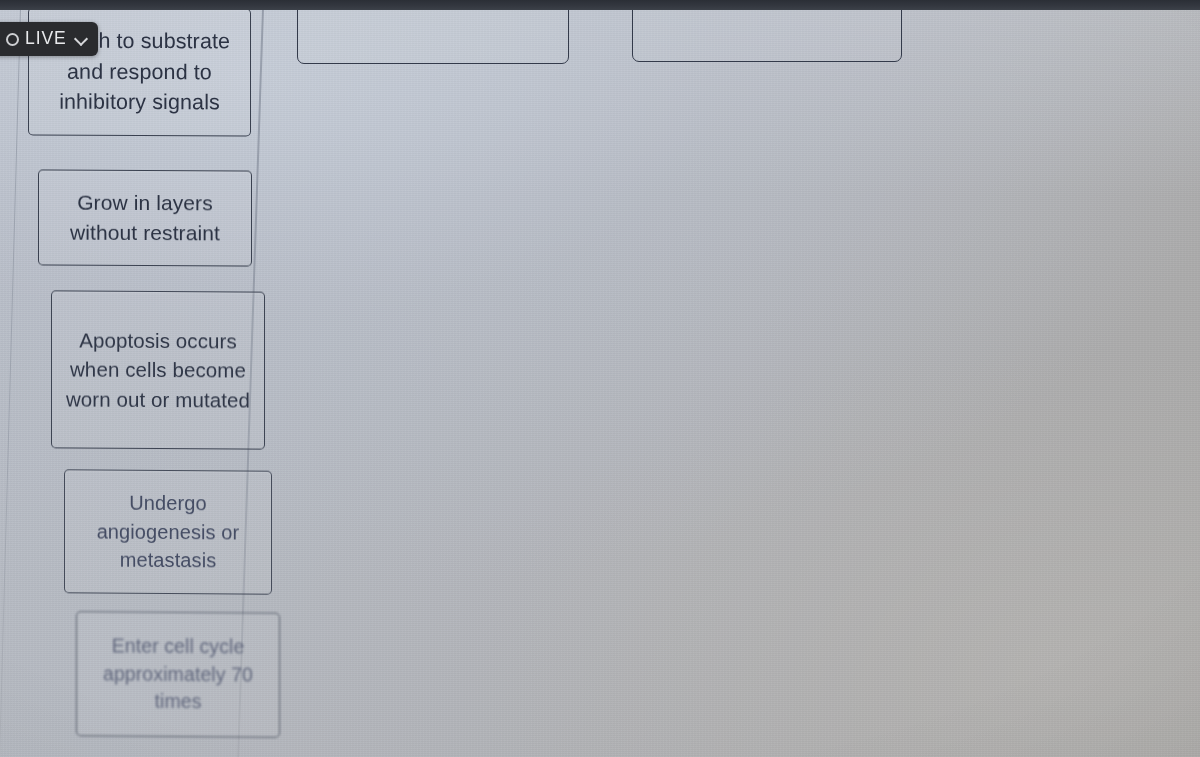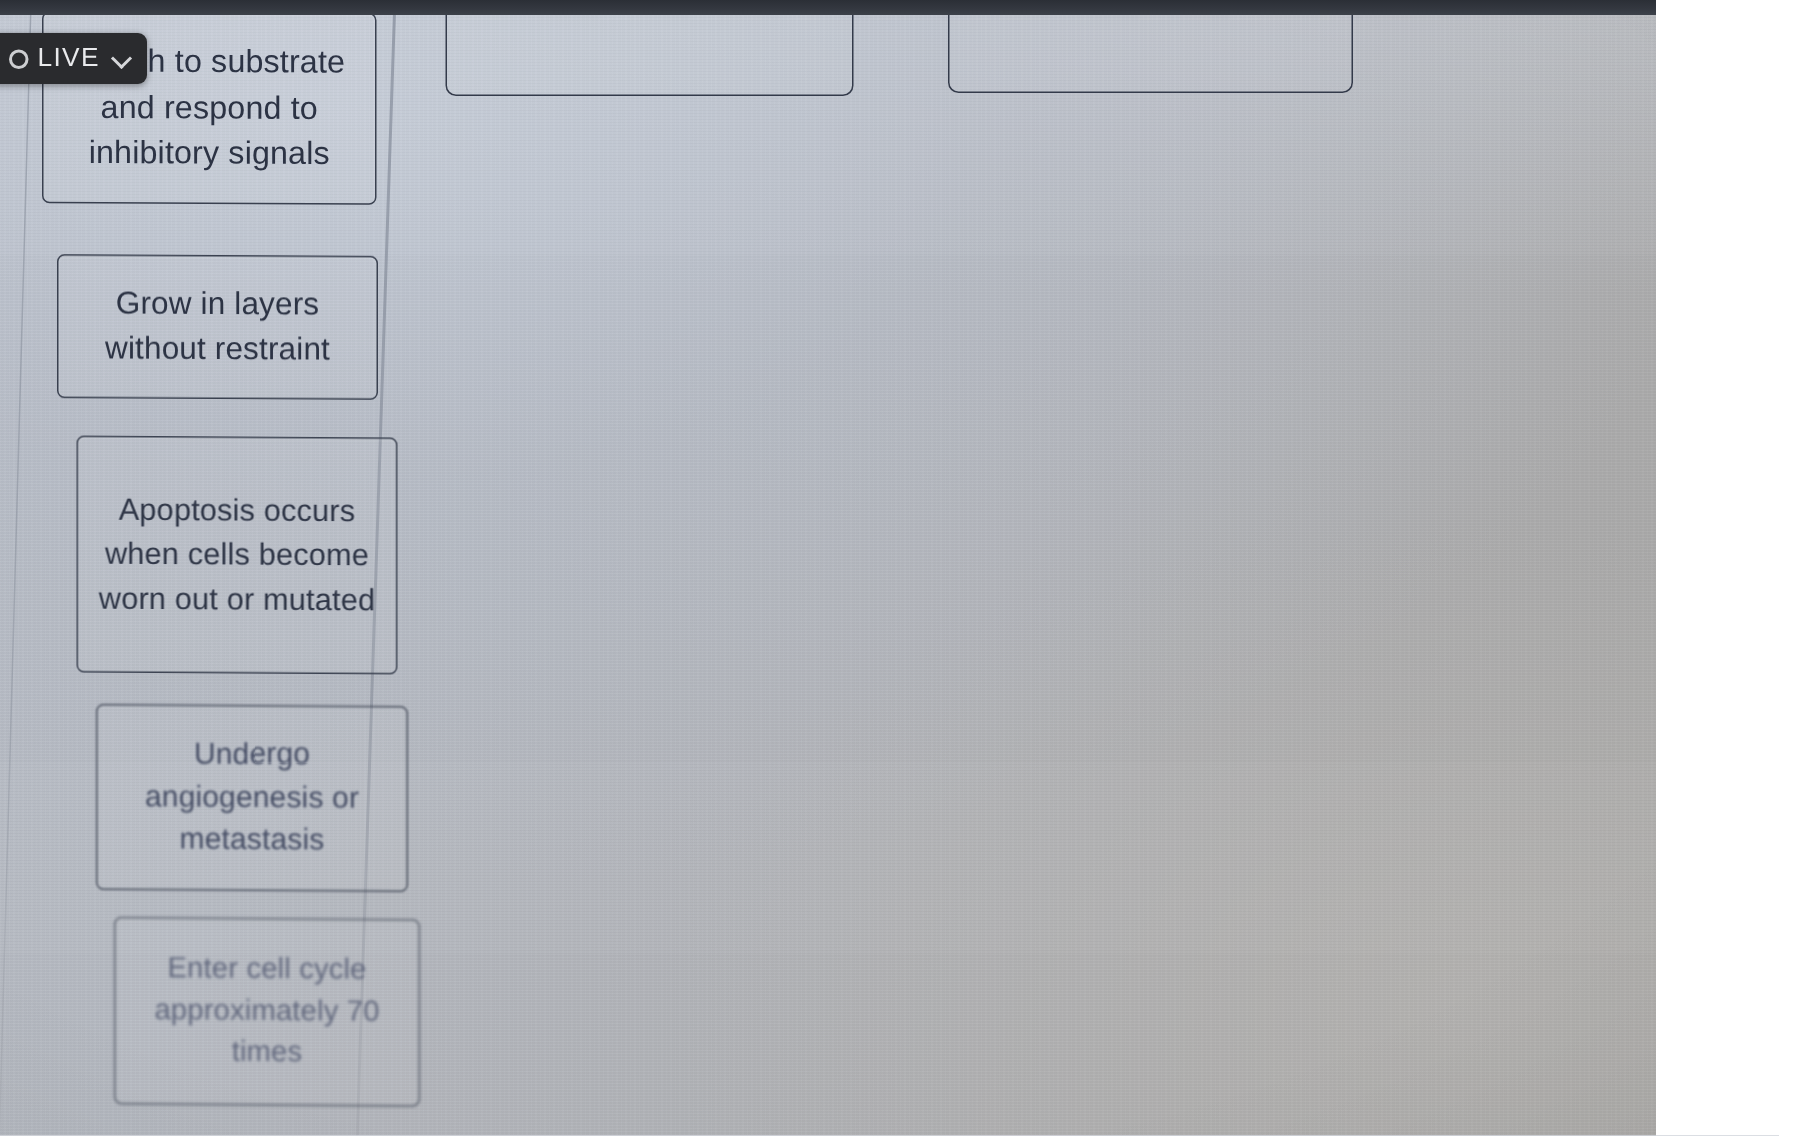--- a/index.html
+++ b/index.html
@@ -8,21 +8,21 @@
   html, body {
     width: 1200px;
     height: 757px;
     overflow: hidden;
     font-family: "Liberation Sans", sans-serif;
   }
 
   
   #screen-photo {
     position: relative;
-    width: 1104px;
+    width: 1200px;
     height: 757px;
     background: #b7bdc6;
     overflow: hidden;
   }
 
   
   .light-wash-a {
     position: absolute;
     inset: 0;
     background:

